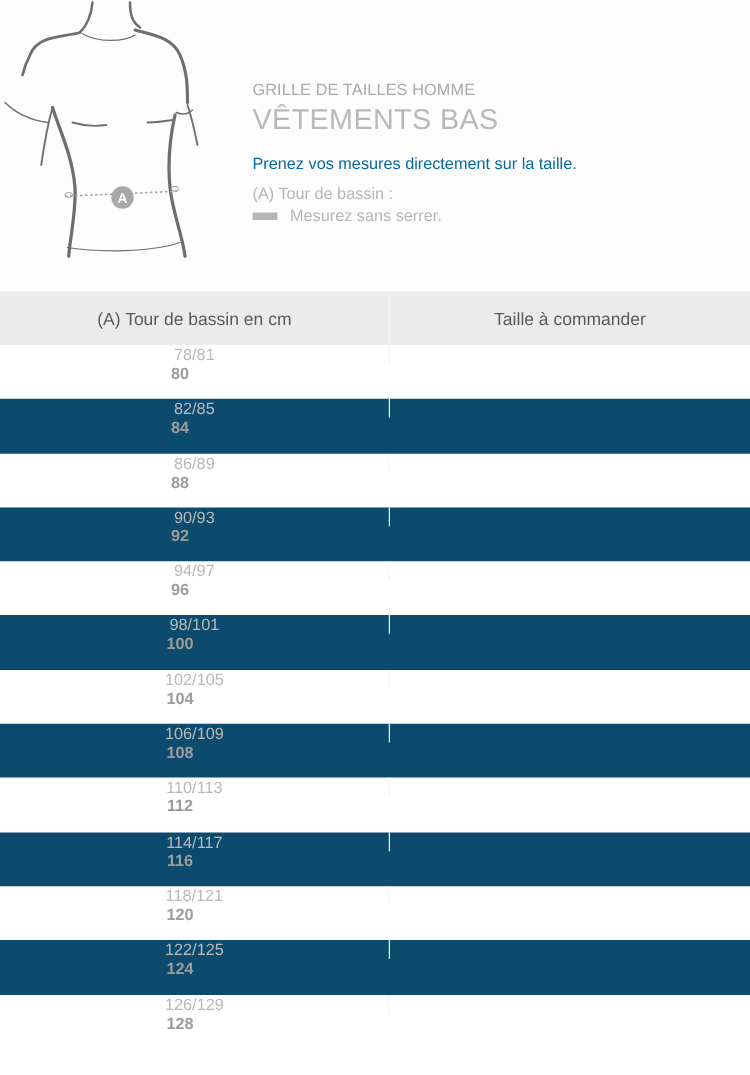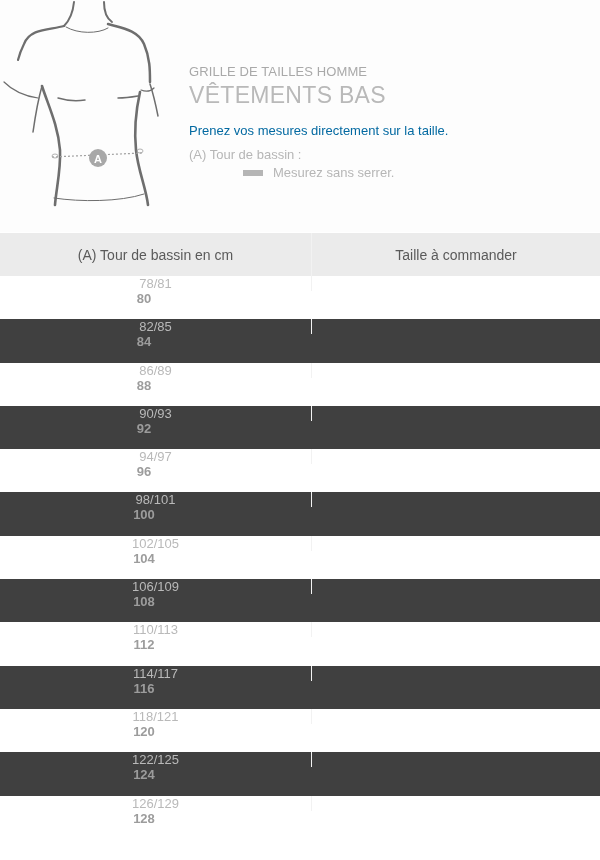--- a/index.html
+++ b/index.html
@@ -2,35 +2,35 @@
 <html><head>
 <meta charset="utf-8">
 <style>
   html, body { margin:0; padding:0; }
   body {
     width:600px; height:860px; background:#ffffff; overflow:hidden;
     font-family: "Liberation Sans", sans-serif; position:relative;
   }
   .hero { position:absolute; left:0; top:0; width:600px; height:232px; background:#fdfdfd; }
   .figure { position:absolute; left:0; top:0; width:200px; height:220px; }
-  .info { position:absolute; left:189px; top:64px; }
+  .info { position:absolute; left:202px; top:64px; }
   .subtitle { font-size:13px; color:#a9a9a9; letter-spacing:0.1px; }
   .title { font-size:23px; color:#b9b9b9; margin-top:3px; letter-spacing:0.3px; }
   .instr { font-size:13px; color:#0369a1; margin-top:14px; }
   .measure { font-size:13px; color:#b6b6b6; margin-top:9px; }
-  .note { font-size:13px; color:#b6b6b6; margin-top:3px; display:flex; align-items:center;justify-content:center; }
+  .note { font-size:13px; color:#b6b6b6; margin-top:3px; display:flex; align-items:center; }
   .note-swatch { display:inline-block; width:20px; height:6px; background:#b5b5b5; margin-right:10px; }
 
   .table { position:absolute; left:0; top:233px; width:600px; }
   .thead { display:flex; height:43px; background:#ebebeb; }
   .th { display:flex; align-items:center; justify-content:center; font-size:14px; color:#5a5a5a; }
   .c1 { width:312px; border-right:1px solid #f2f2f2; box-sizing:border-box; }
   .c2 { width:288px; }
   .tr { display:flex; height:43.3px;flex-direction:column; }
-  .tr.alt { background:#404040; }
+  .tr.alt { background:#0c4a6e; }
   .td { display:flex; align-items:center; justify-content:center; font-size:13px; }
   .td.c1 { color:#b9b9b9; }
   .td.c2 { color:#9c9c9c; font-weight:bold; }
 </style>
 </head>
 <body>
 
 <div class="hero">
   <svg class="figure" viewBox="0 0 200 220" width="200" height="220">
     <g fill="none" stroke="#6e6e6e" stroke-linecap="round">

